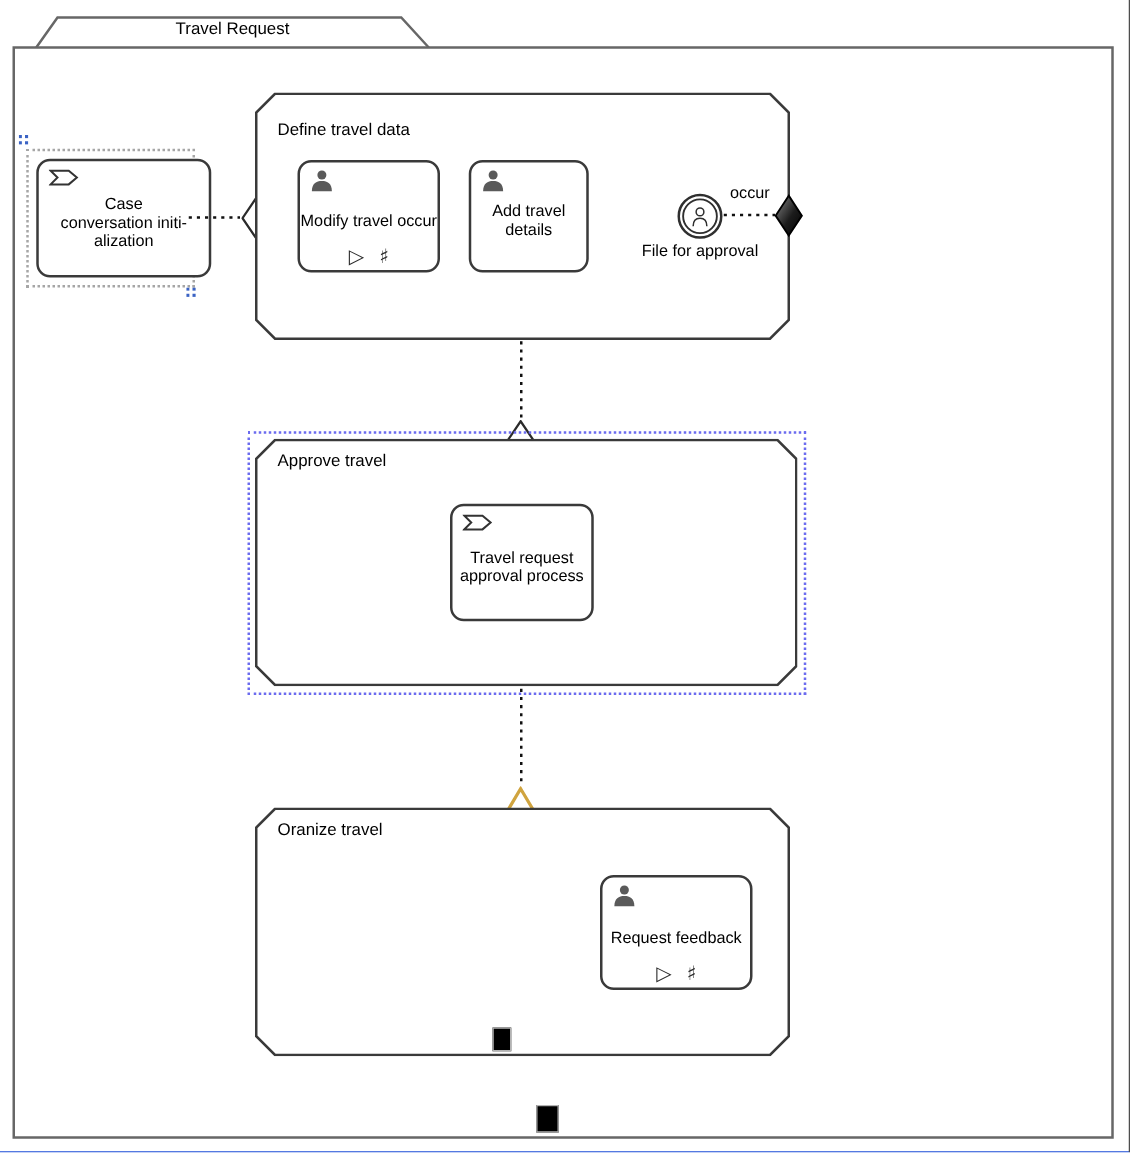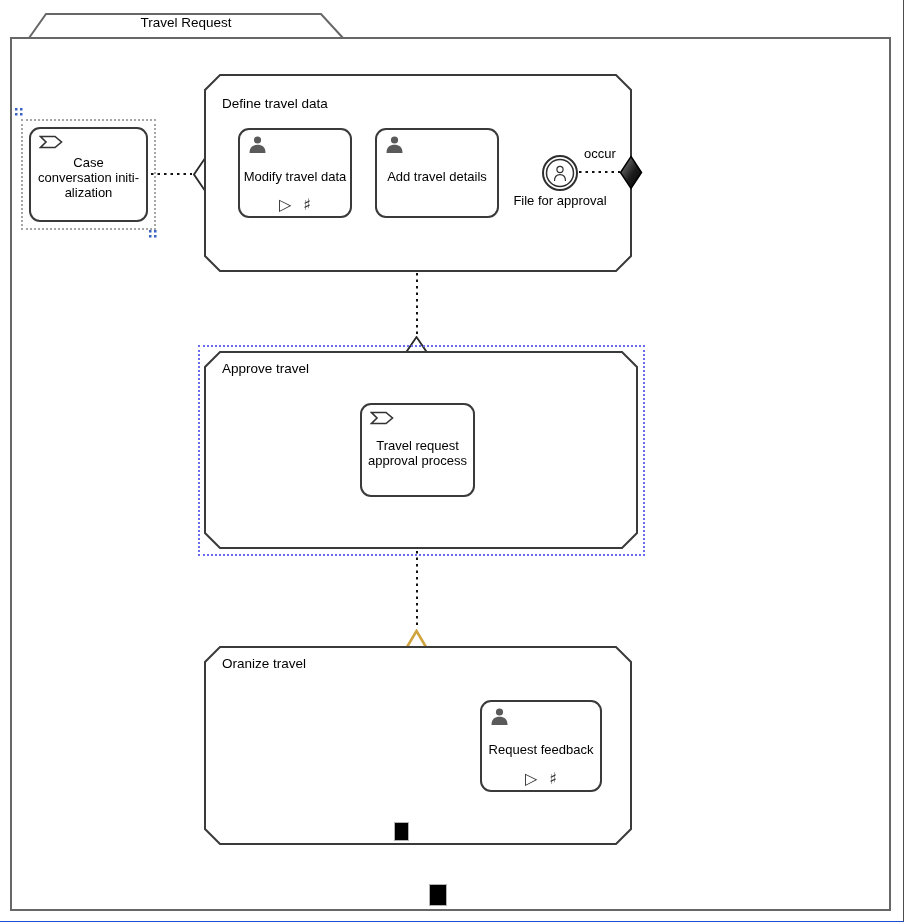--- a/index.html
+++ b/index.html
@@ -53,21 +53,21 @@
     <rect x="0" y="5" width="2.5" height="2.5" fill="#3b63c4"></rect>
       <rect x="5" y="5" width="2.5" height="2.5" fill="#3b63c4"></rect>
   </svg>
   <svg class="abs" style="left:149px;top:230px;" width="8" height="8">
     <rect x="0" y="0" width="2.5" height="2.5" fill="#3b63c4"></rect>
       <rect x="5" y="0" width="2.5" height="2.5" fill="#3b63c4"></rect>
     <rect x="0" y="5" width="2.5" height="2.5" fill="#3b63c4"></rect>
       <rect x="5" y="5" width="2.5" height="2.5" fill="#3b63c4"></rect>
   </svg>
 
-  <div class="abs task" style="left:29px;top:127px;width:119px;height:95px;">
+  <div class="abs task" style="left:29px;top:127px;width:140px;height:95px;">
     <svg class="icon-tl" width="25" height="14">
       <polygon points="1.5,1.5 16,1.5 22.5,7 16,12.5 1.5,12.5 7,7" fill="#ffffff" stroke="#333" stroke-width="1.6"></polygon>
     </svg>
     <div class="task-label">
       <span>Case</span>
       <span>conversation initi-</span>
       <span>alization</span>
     </div>
   </div>
 
@@ -81,28 +81,28 @@
   <svg class="abs" style="left:204px;top:74px;" width="428" height="198">
     <path d="M16,1 H412 L427,16 V182 L412,197 H16 L1,182 V16 Z" fill="#ffffff" stroke="#3a3a3a" stroke-width="2"></path>
   </svg>
   <div class="abs stage-label" style="left:222px;top:96px;">Define travel data</div>
 
   <div class="abs task" style="left:238px;top:128px;width:114px;height:90px;">
     <svg class="icon-tl" width="19" height="18" viewBox="0 0 19 18">
       <circle cx="9.5" cy="4" r="3.6" fill="#5a5a5a"></circle>
       <path d="M1.5,17 C1.5,10.8 5,8.8 9.5,8.8 C14,8.8 17.5,10.8 17.5,17 Z" fill="#5a5a5a"></path>
     </svg>
-    <div class="task-label">Modify travel data</div>
+    <div class="task-label">Modify travel occur</div>
     <div class="markers">
       <span class="play">▷</span>
       <span class="rep">♯</span>
     </div>
   </div>
 
-  <div class="abs task" style="left:375px;top:128px;width:124px;height:90px;">
+  <div class="abs task" style="left:375px;top:128px;width:96px;height:90px;">
     <svg class="icon-tl" width="19" height="18" viewBox="0 0 19 18">
       <circle cx="9.5" cy="4" r="3.6" fill="#5a5a5a"></circle>
       <path d="M1.5,17 C1.5,10.8 5,8.8 9.5,8.8 C14,8.8 17.5,10.8 17.5,17 Z" fill="#5a5a5a"></path>
     </svg>
     <div class="task-label">Add travel details</div>
   </div>
 
   <svg class="abs" style="left:541px;top:154px;" width="38" height="38">
     <circle cx="19" cy="19" r="17" fill="#ffffff" stroke="#2f2f2f" stroke-width="2"></circle>
     <circle cx="19" cy="19" r="13.5" fill="none" stroke="#2f2f2f" stroke-width="1.5"></circle>

